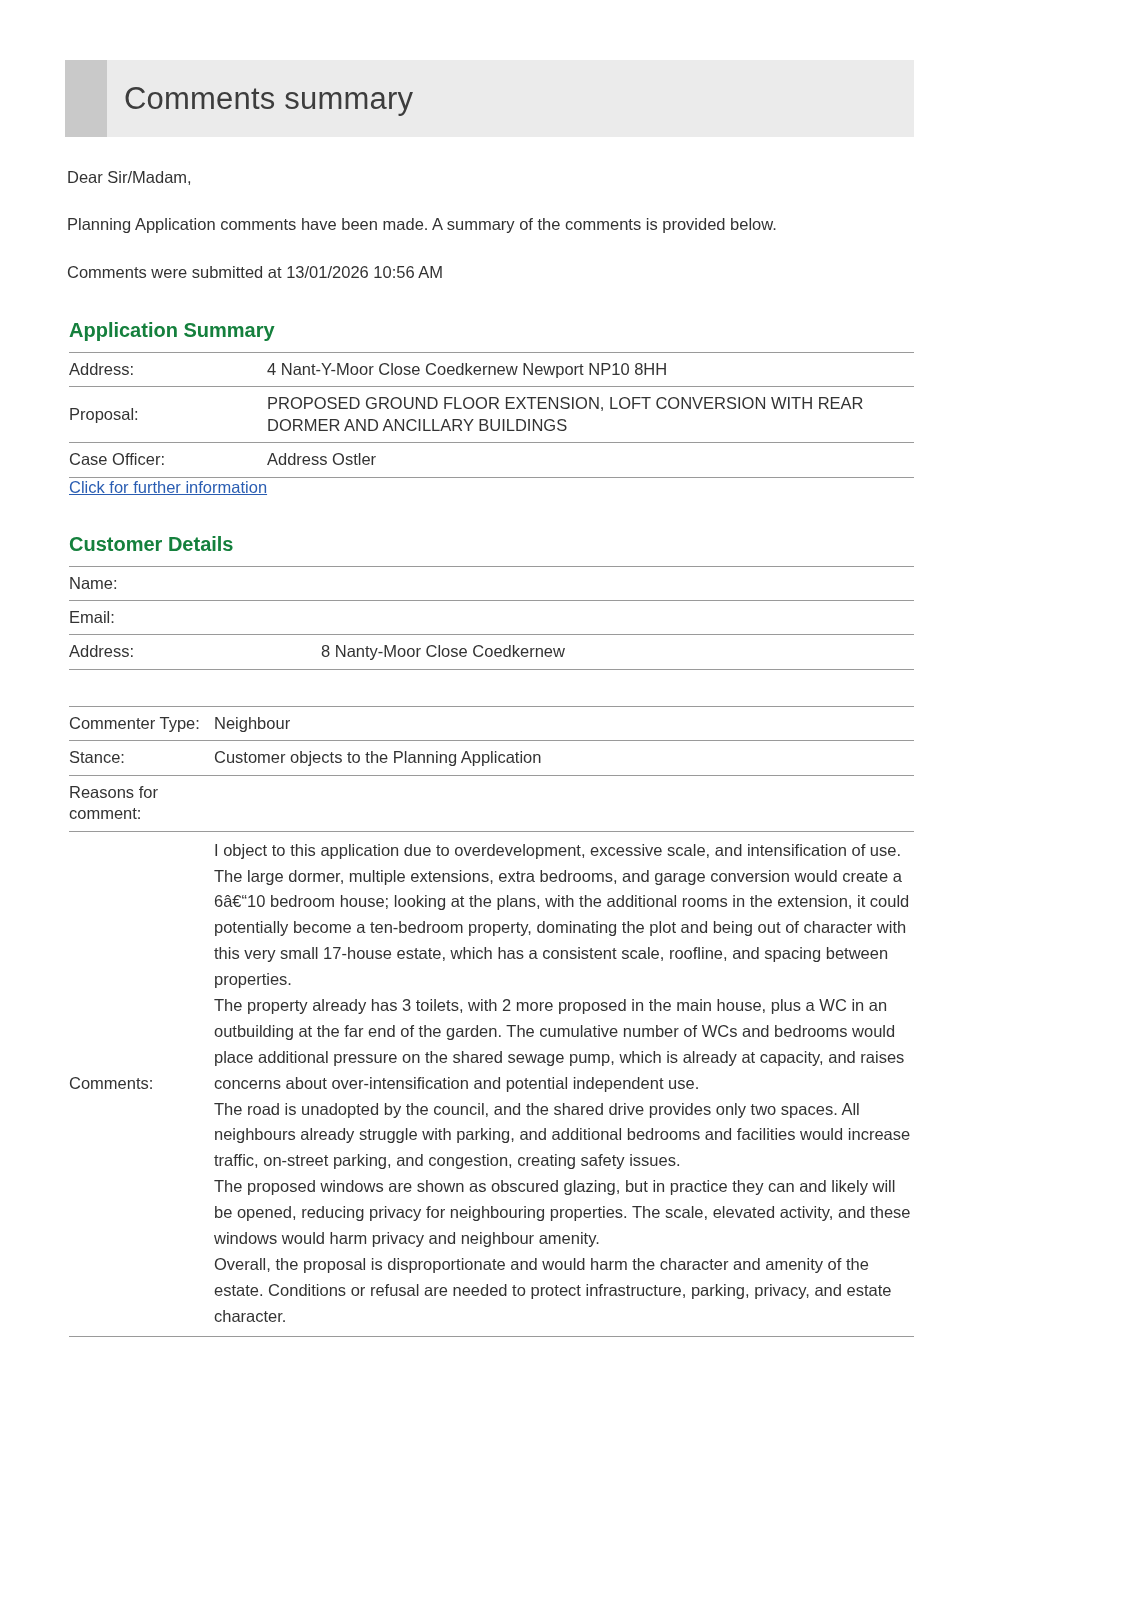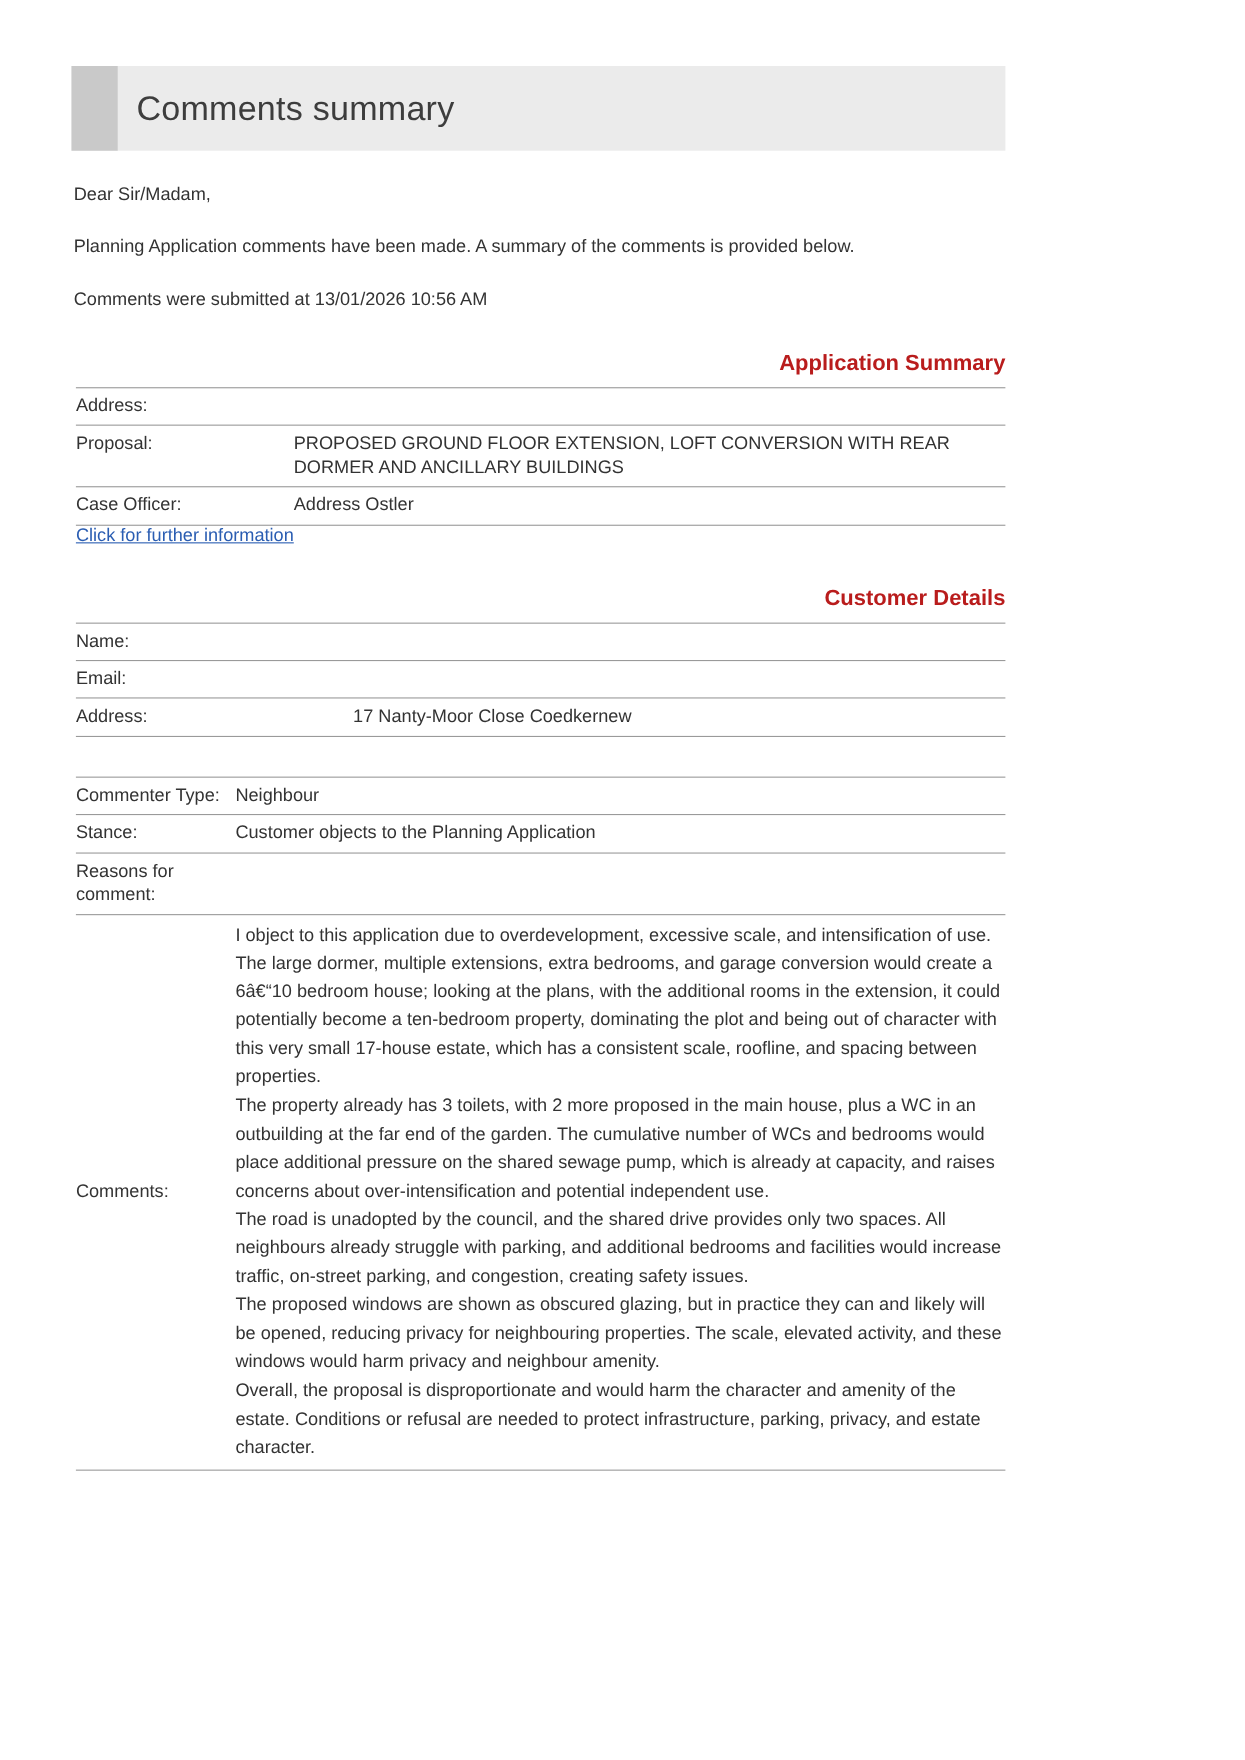--- a/index.html
+++ b/index.html
@@ -47,29 +47,29 @@
     margin:25px 0 0 2px;
   }
   .intro p.first{margin-top:29px;}
   .section{
     margin-top:36px;
     padding-left:4px;
   }
   .section-heading{
     font-size:20px;
     font-weight:700;
-    color:#b91c1c;
+    color:#15803d;
     margin:0 0 10px 0;
-    text-align:right;
   }
   .table{
     border-top:1px solid var(--border);
   }
   .trow{
     display:flex;
+    align-items:center;
     border-bottom:1px solid var(--border);
     padding:6px 0;
     font-size:16.5px;
     line-height:1.3;
   }
   .trow.top{align-items:center;}
   .trow .label{
     flex:0 0 var(--labelw,198px);
     padding-right:12px;
     color:var(--text);
@@ -108,20 +108,21 @@
     <p class="first">Dear Sir/Madam,</p>
     <p>Planning Application comments have been made. A summary of the comments is provided below.</p>
     <p>Comments were submitted at 13/01/2026 10:56 AM</p>
   </div>
 
   <div class="section">
     <h2 class="section-heading">Application Summary</h2>
     <div class="table app-table">
       <div class="trow">
         <div class="label cell-min">Address:</div>
+        <div class="value cell-min">4 Nant-Y-Moor Close Coedkernew Newport NP10 8HH</div>
       </div>
       <div class="trow">
         <div class="label cell-min">Proposal:</div>
         <div class="value cell-min">PROPOSED GROUND FLOOR EXTENSION, LOFT CONVERSION WITH REAR DORMER AND ANCILLARY BUILDINGS</div>
       </div>
       <div class="trow">
         <div class="label cell-min">Case Officer:</div>
         <div class="value cell-min">Address Ostler</div>
       </div>
     </div>
@@ -134,21 +135,21 @@
       <div class="trow">
         <div class="label cell-min">Name:</div>
         <div class="value cell-min"></div>
       </div>
       <div class="trow">
         <div class="label cell-min">Email:</div>
         <div class="value cell-min"></div>
       </div>
       <div class="trow">
         <div class="label cell-min">Address:</div>
-        <div class="value cell-min">17 Nanty-Moor Close Coedkernew</div>
+        <div class="value cell-min">8 Nanty-Moor Close Coedkernew</div>
       </div>
     </div>
   </div>
 
   <div class="section">
     <div class="table comm-table">
       <div class="trow">
         <div class="label cell-min">Commenter Type:</div>
         <div class="value cell-min">Neighbour</div>
       </div>

